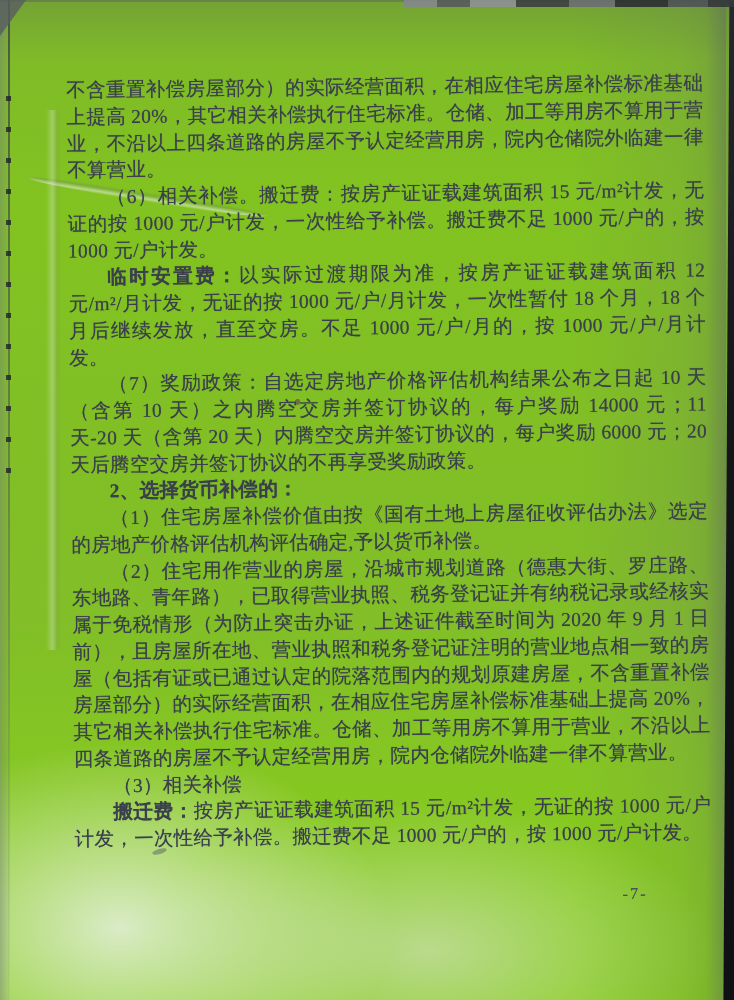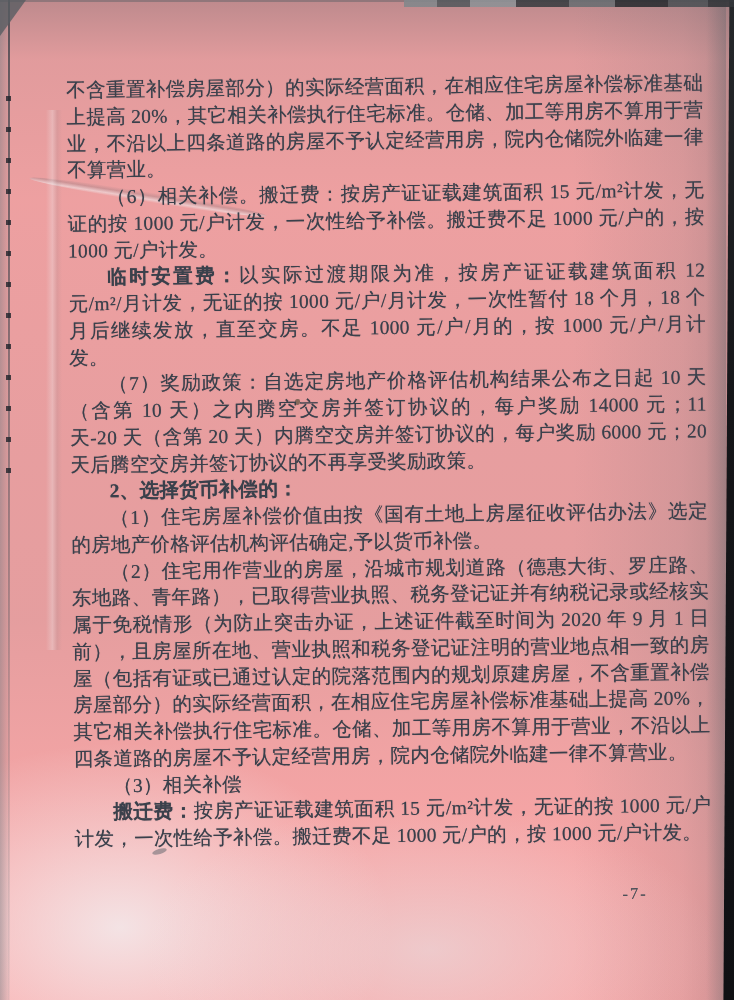--- a/index.html
+++ b/index.html
@@ -3,21 +3,21 @@
 <meta charset="utf-8">
 <style>
   html,body{margin:0;padding:0;}
   body{
     width:734px;height:1000px;position:relative;overflow:hidden;
     background:#17181b;
     font-family:"Liberation Serif","DejaVu Serif",serif;
   }
   .photo{position:absolute;inset:0;}
   
-  .paper{position:absolute;inset:0;background:#fca5a5;}
+  .paper{position:absolute;inset:0;background:#84cc16;}
   
   .shade{
     position:absolute;inset:0;
     background:
       linear-gradient(90deg, rgba(255,255,255,0) 78%, rgba(100,106,112,.14) 93%, rgba(88,94,100,.28) 100%),
       linear-gradient(180deg, rgba(88,94,102,.38) 0%, rgba(105,111,119,.18) 6%,
         rgba(110,116,124,.10) 20%, rgba(112,118,126,.15) 45%, rgba(116,122,128,.17) 62%,
         rgba(140,145,150,.10) 76%, rgba(170,174,178,.04) 88%, rgba(190,193,196,.02) 100%);
   }
   .glow1{position:absolute;left:-90px;bottom:-70px;width:500px;height:340px;

